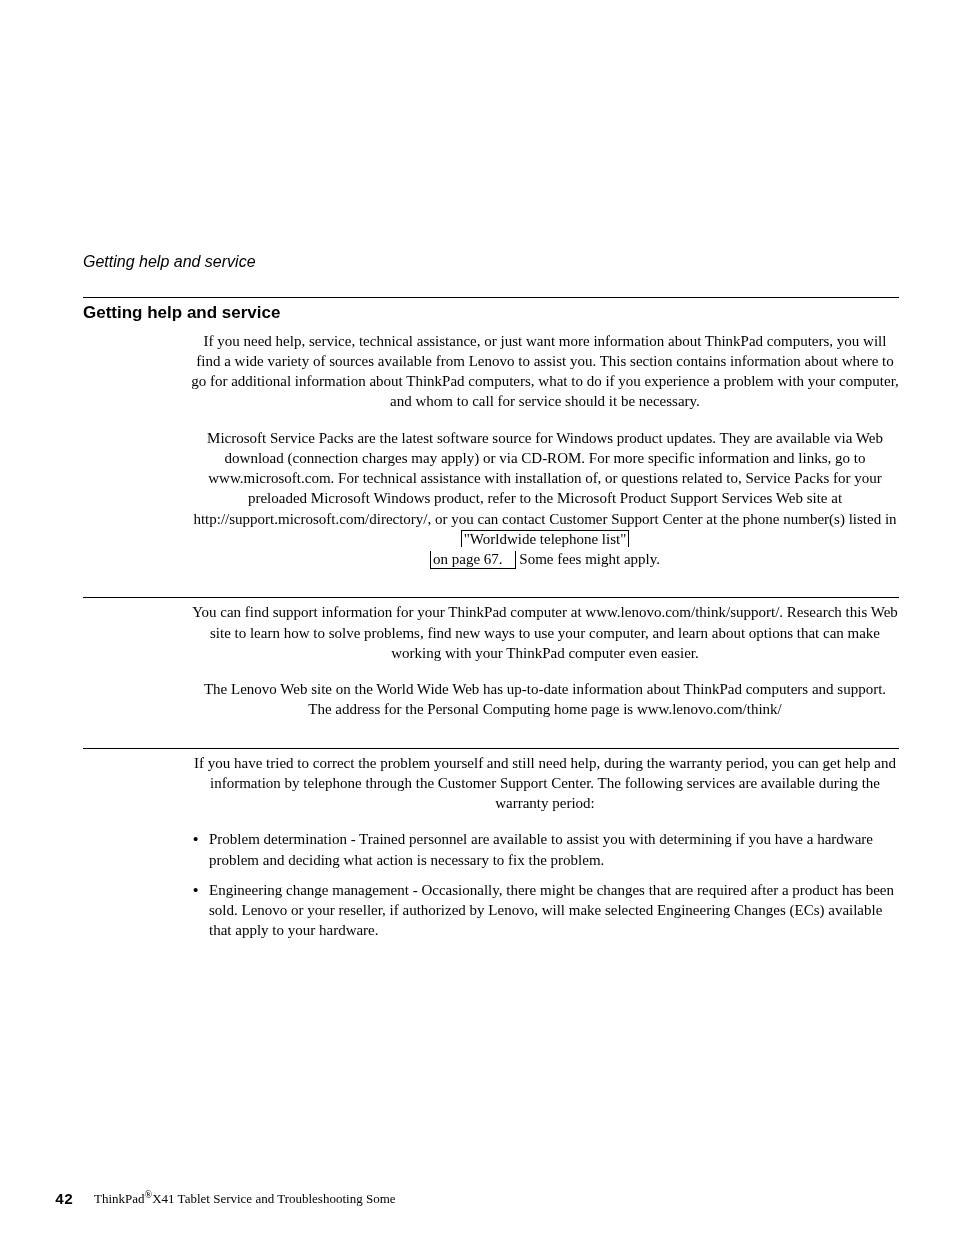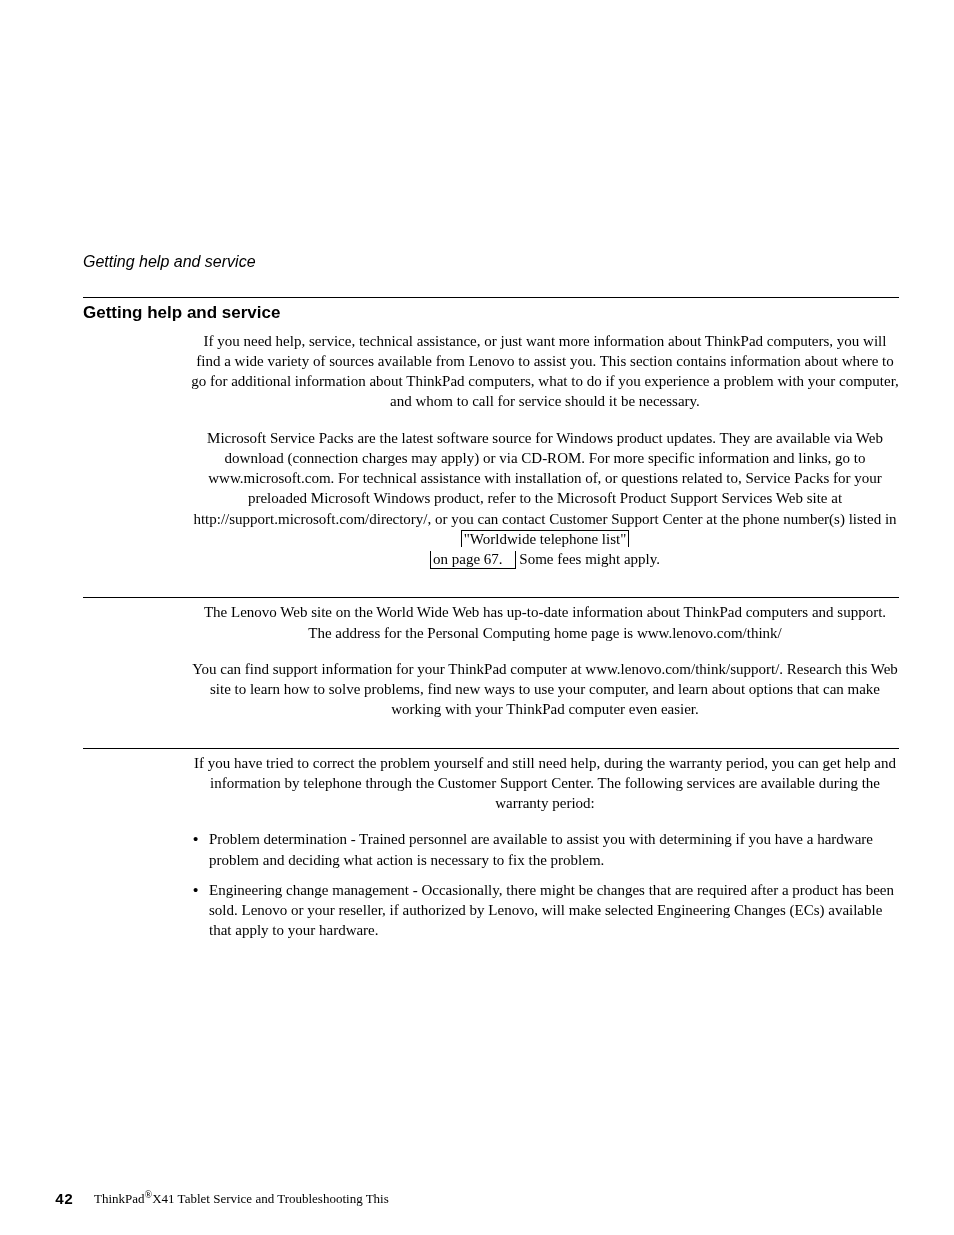--- a/index.html
+++ b/index.html
@@ -115,34 +115,34 @@
       <p>If you need help, service, technical assistance, or just want more information about ThinkPad computers, you will find a wide variety of sources available from Lenovo to assist you. This section contains information about where to go for additional information about ThinkPad computers, what to do if you experience a problem with your computer, and whom to call for service should it be necessary.</p>
       <p>
         <span>Microsoft Service Packs are the latest software source for Windows product updates. They are available via Web download (connection charges may apply) or via CD-ROM. For more specific information and links, go to www.microsoft.com. For technical assistance with installation of, or questions related to, Service Packs for your preloaded Microsoft Windows product, refer to the Microsoft Product Support Services Web site at http://support.microsoft.com/directory/, or you can contact Customer Support Center at the phone number(s) listed in </span><a href="#" class="xref"><span class="xref-box1">"Worldwide telephone list"</span><br><span class="xref-box2">on page 67.</span></a><span> Some fees might apply.</span>
       </p>
     </div>
   </div>
 
   <div class="section">
     <div class="section-rule"></div>
     <div class="body-block">
+      <p>You can find support information for your ThinkPad computer at www.lenovo.com/think/support/. Research this Web site to learn how to solve problems, find new ways to use your computer, and learn about options that can make working with your ThinkPad computer even easier.</p>
       <p>The Lenovo Web site on the World Wide Web has up-to-date information about ThinkPad computers and support. The address for the Personal Computing home page is www.lenovo.com/think/</p>
-      <p>You can find support information for your ThinkPad computer at www.lenovo.com/think/support/. Research this Web site to learn how to solve problems, find new ways to use your computer, and learn about options that can make working with your ThinkPad computer even easier.</p>
     </div>
   </div>
 
   <div class="section">
     <div class="section-rule"></div>
     <div class="body-block">
       <p>If you have tried to correct the problem yourself and still need help, during the warranty period, you can get help and information by telephone through the Customer Support Center. The following services are available during the warranty period:</p>
       <ul class="bullets">
         <li>Problem determination - Trained personnel are available to assist you with determining if you have a hardware problem and deciding what action is necessary to fix the problem.</li>
         <li>Engineering change management - Occasionally, there might be changes that are required after a product has been sold. Lenovo or your reseller, if authorized by Lenovo, will make selected Engineering Changes (ECs) available that apply to your hardware.</li>
       </ul>
     </div>
   </div>
 
 </div>
 
 <div class="footer">
   <span class="pagenum">42</span>
-  <span>ThinkPad</span><span class="trademark">®</span><span>X41 Tablet Service and Troubleshooting This</span>
+  <span>ThinkPad</span><span class="trademark">®</span><span>X41 Tablet Service and Troubleshooting Some</span>
 </div>
 
 </body></html>

